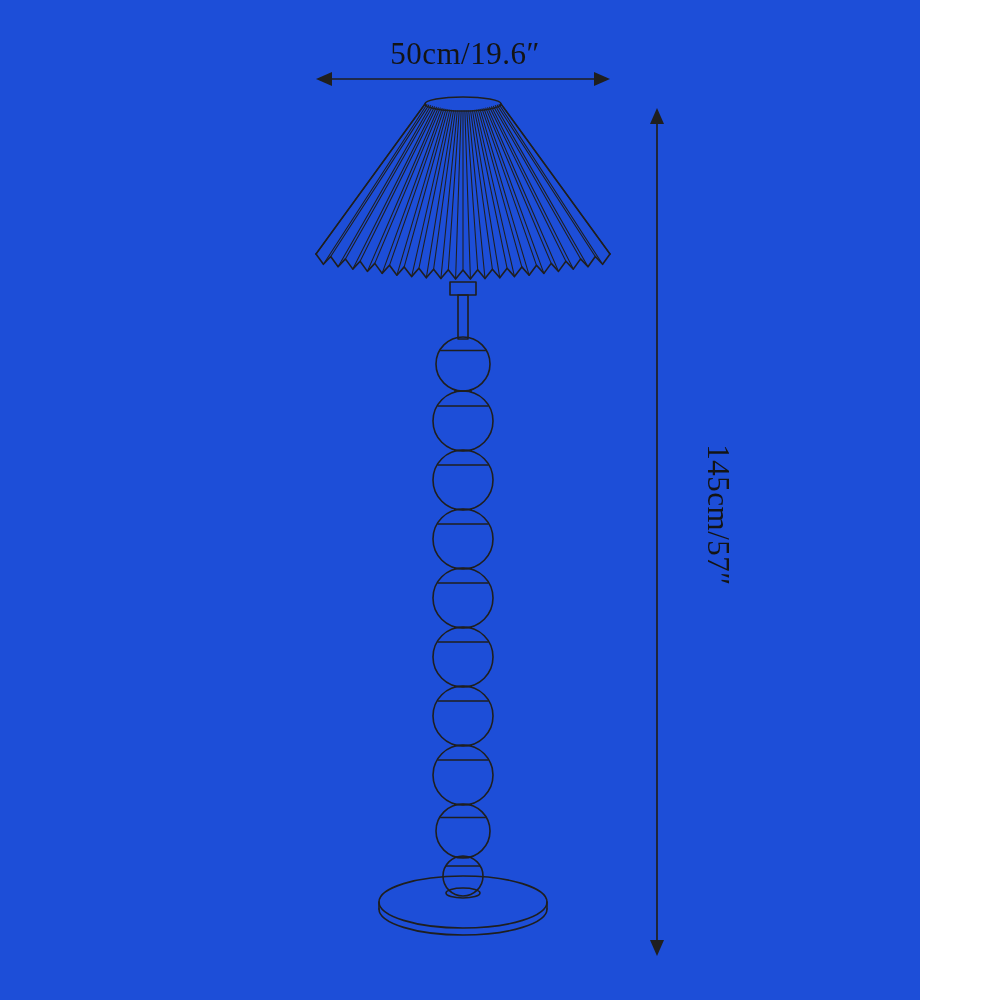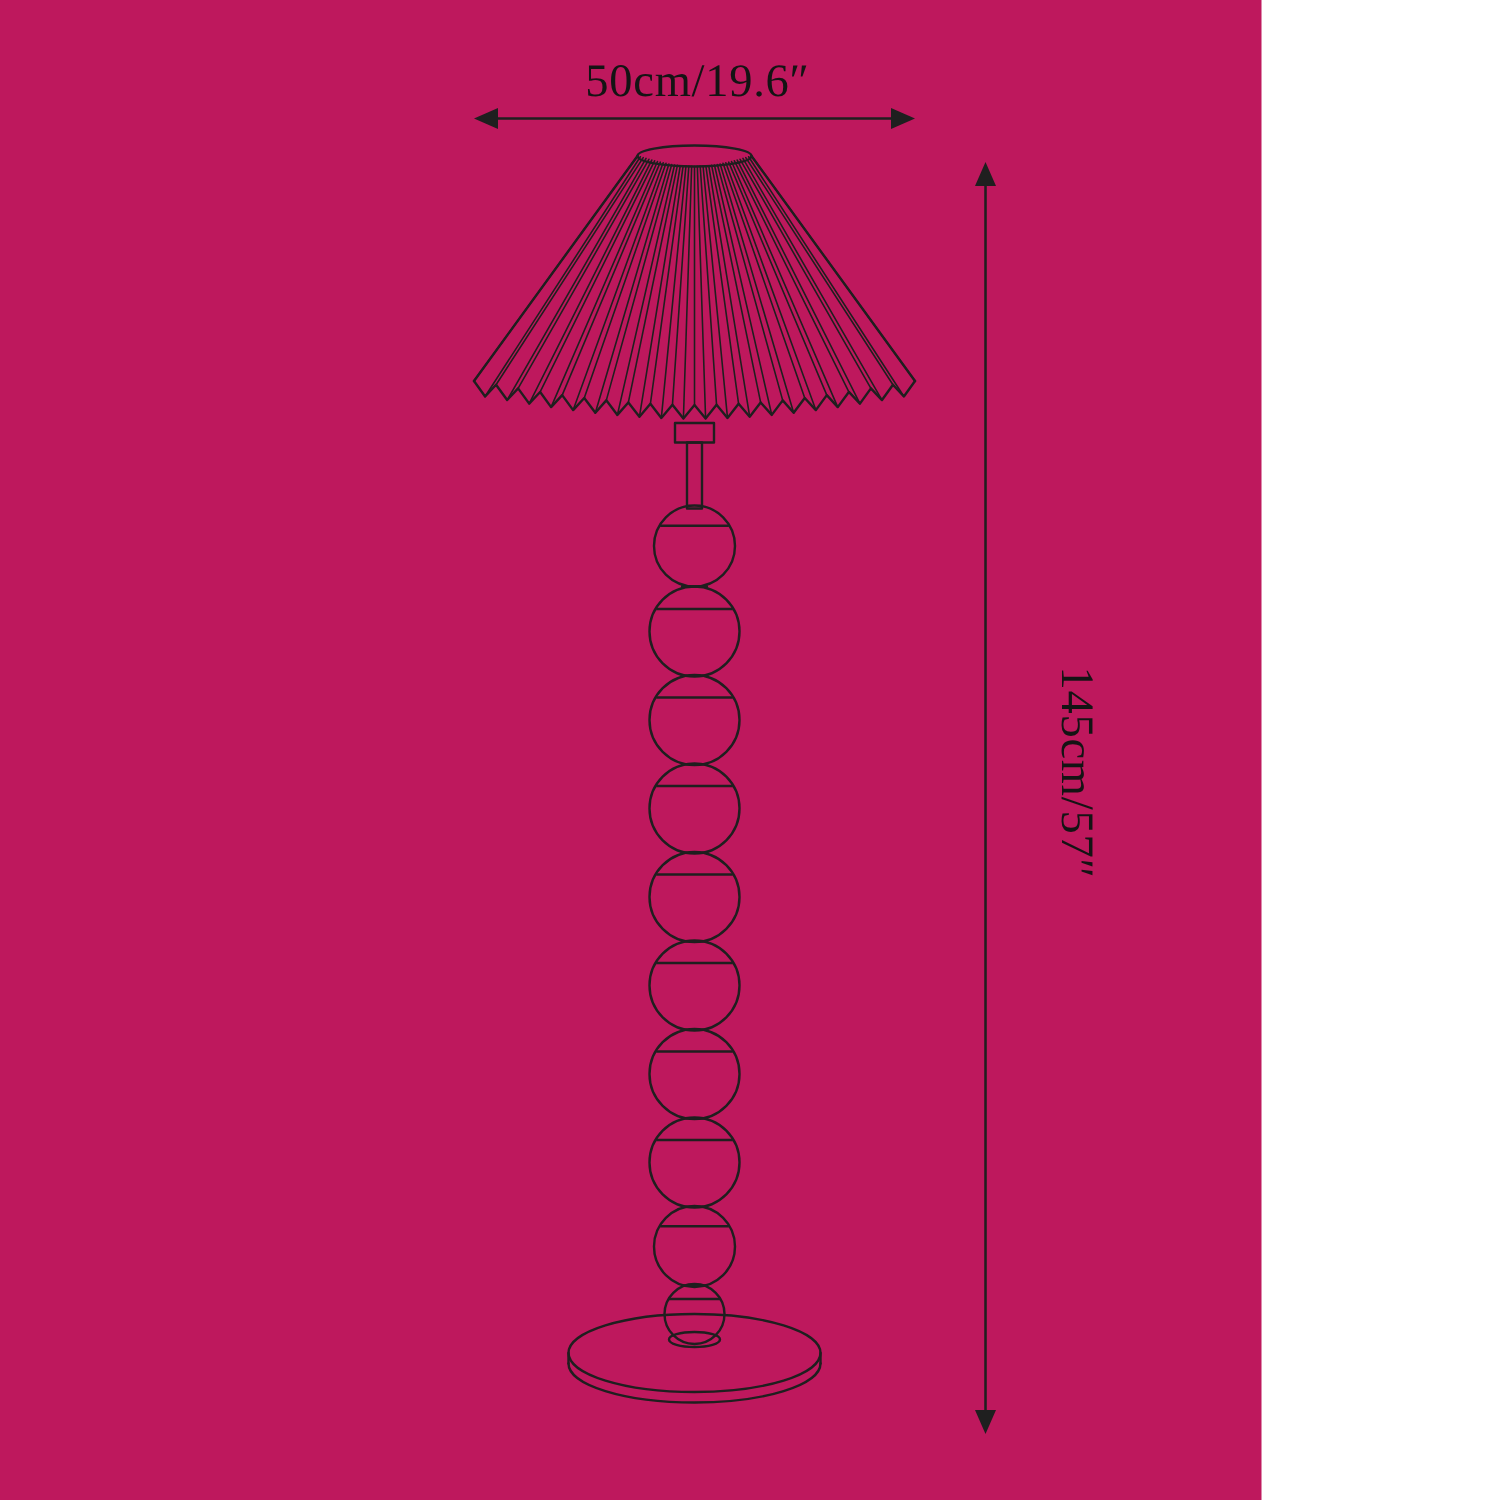--- a/index.html
+++ b/index.html
@@ -1,16 +1,16 @@
 <!DOCTYPE html>
 <html><head>
 <meta charset="utf-8">
 <style>
   html,body{margin:0;padding:0;background:#ffffff;}
-  .stage{position:relative;width:841px;height:1000px;background:#be185d;overflow:hidden;}
+  .stage{position:relative;width:920px;height:1000px;background:#1d4ed8;overflow:hidden;}
   svg{display:block;}
   .stroke{stroke:#1f1f1f;stroke-width:1.6;fill:none;stroke-linecap:round;stroke-linejoin:round;}
   #pleats line{stroke:#1f1f1f;stroke-width:1.05;fill:none;}
   #beads circle, #beads line{stroke:#1f1f1f;stroke-width:1.6;fill:none;}
   .dim{stroke:#1f1f1f;stroke-width:1.7;fill:none;}
   .arrowhead{fill:#1f1f1f;stroke:none;}
   text.dim-label{
     fill:#141414;stroke:none;
     font-family:"Liberation Serif","DejaVu Serif",serif;
     font-size:31px;

